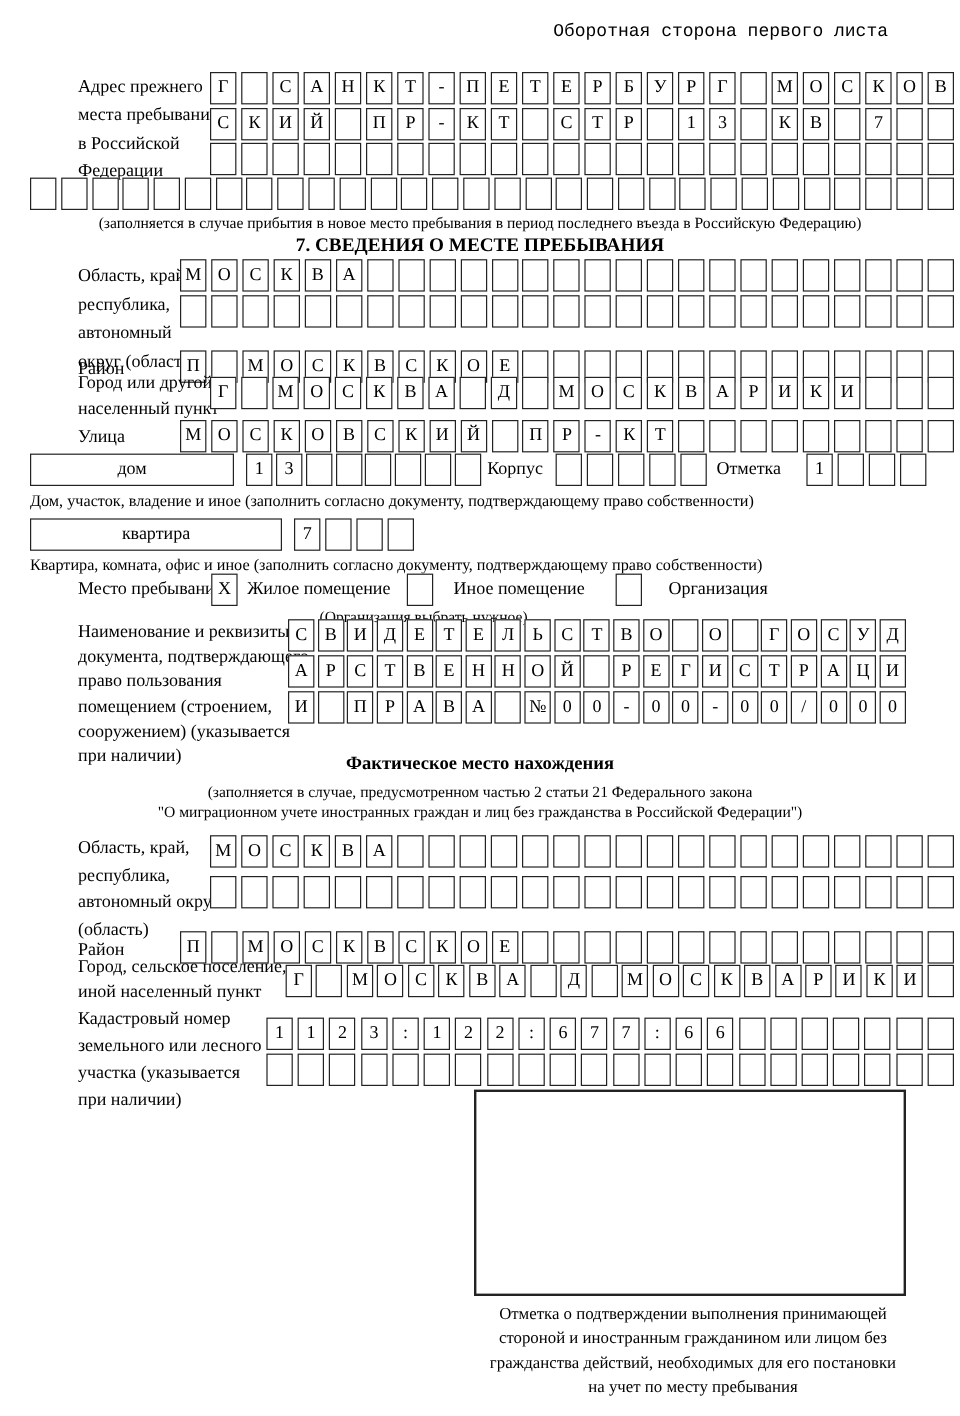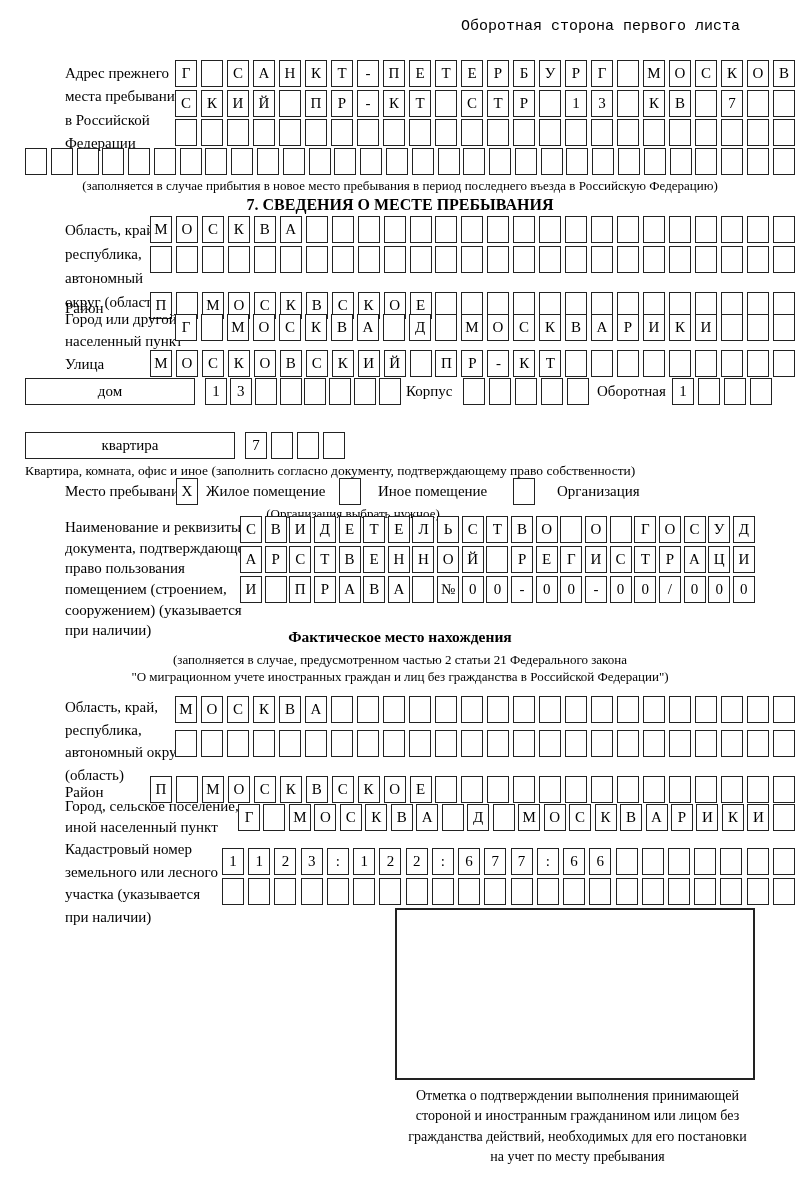--- a/index.html
+++ b/index.html
@@ -309,27 +309,28 @@
       <span class="cell"></span>
     </div>
   <div class="abs inlinelabel" style="left:406px;top:378px;">Корпус</div>
   <div class="abs boxrow" style="left:463px;top:378px;width:126px;">
       <span class="cell"></span>
       <span class="cell"></span>
       <span class="cell"></span>
       <span class="cell"></span>
       <span class="cell"></span>
     </div>
-  <div class="abs inlinelabel" style="left:597px;top:378px;">Оборотная</div>
+  <div class="abs inlinelabel" style="left:597px;top:378px;">Отметка</div>
   <div class="abs boxrow" style="left:672px;top:378px;width:100px;">
       <span class="cell">1</span>
       <span class="cell"></span>
       <span class="cell"></span>
       <span class="cell"></span>
     </div>
+  <div class="abs note" style="left:25px;top:410px;width:760px;font-size:13.5px;">Дом, участок, владение и иное (заполнить согласно документу, подтверждающему право собственности)</div>
 
   <div class="abs widebox" style="left:25px;top:432px;width:210px;">квартира</div>
   <div class="abs boxrow" style="left:245px;top:432px;width:100px;">
       <span class="cell">7</span>
       <span class="cell"></span>
       <span class="cell"></span>
       <span class="cell"></span>
     </div>
   <div class="abs note" style="left:25px;top:463px;width:760px;font-size:13.5px;">Квартира, комната, офис и иное (заполнить согласно документу, подтверждающему право собственности)</div>
 

